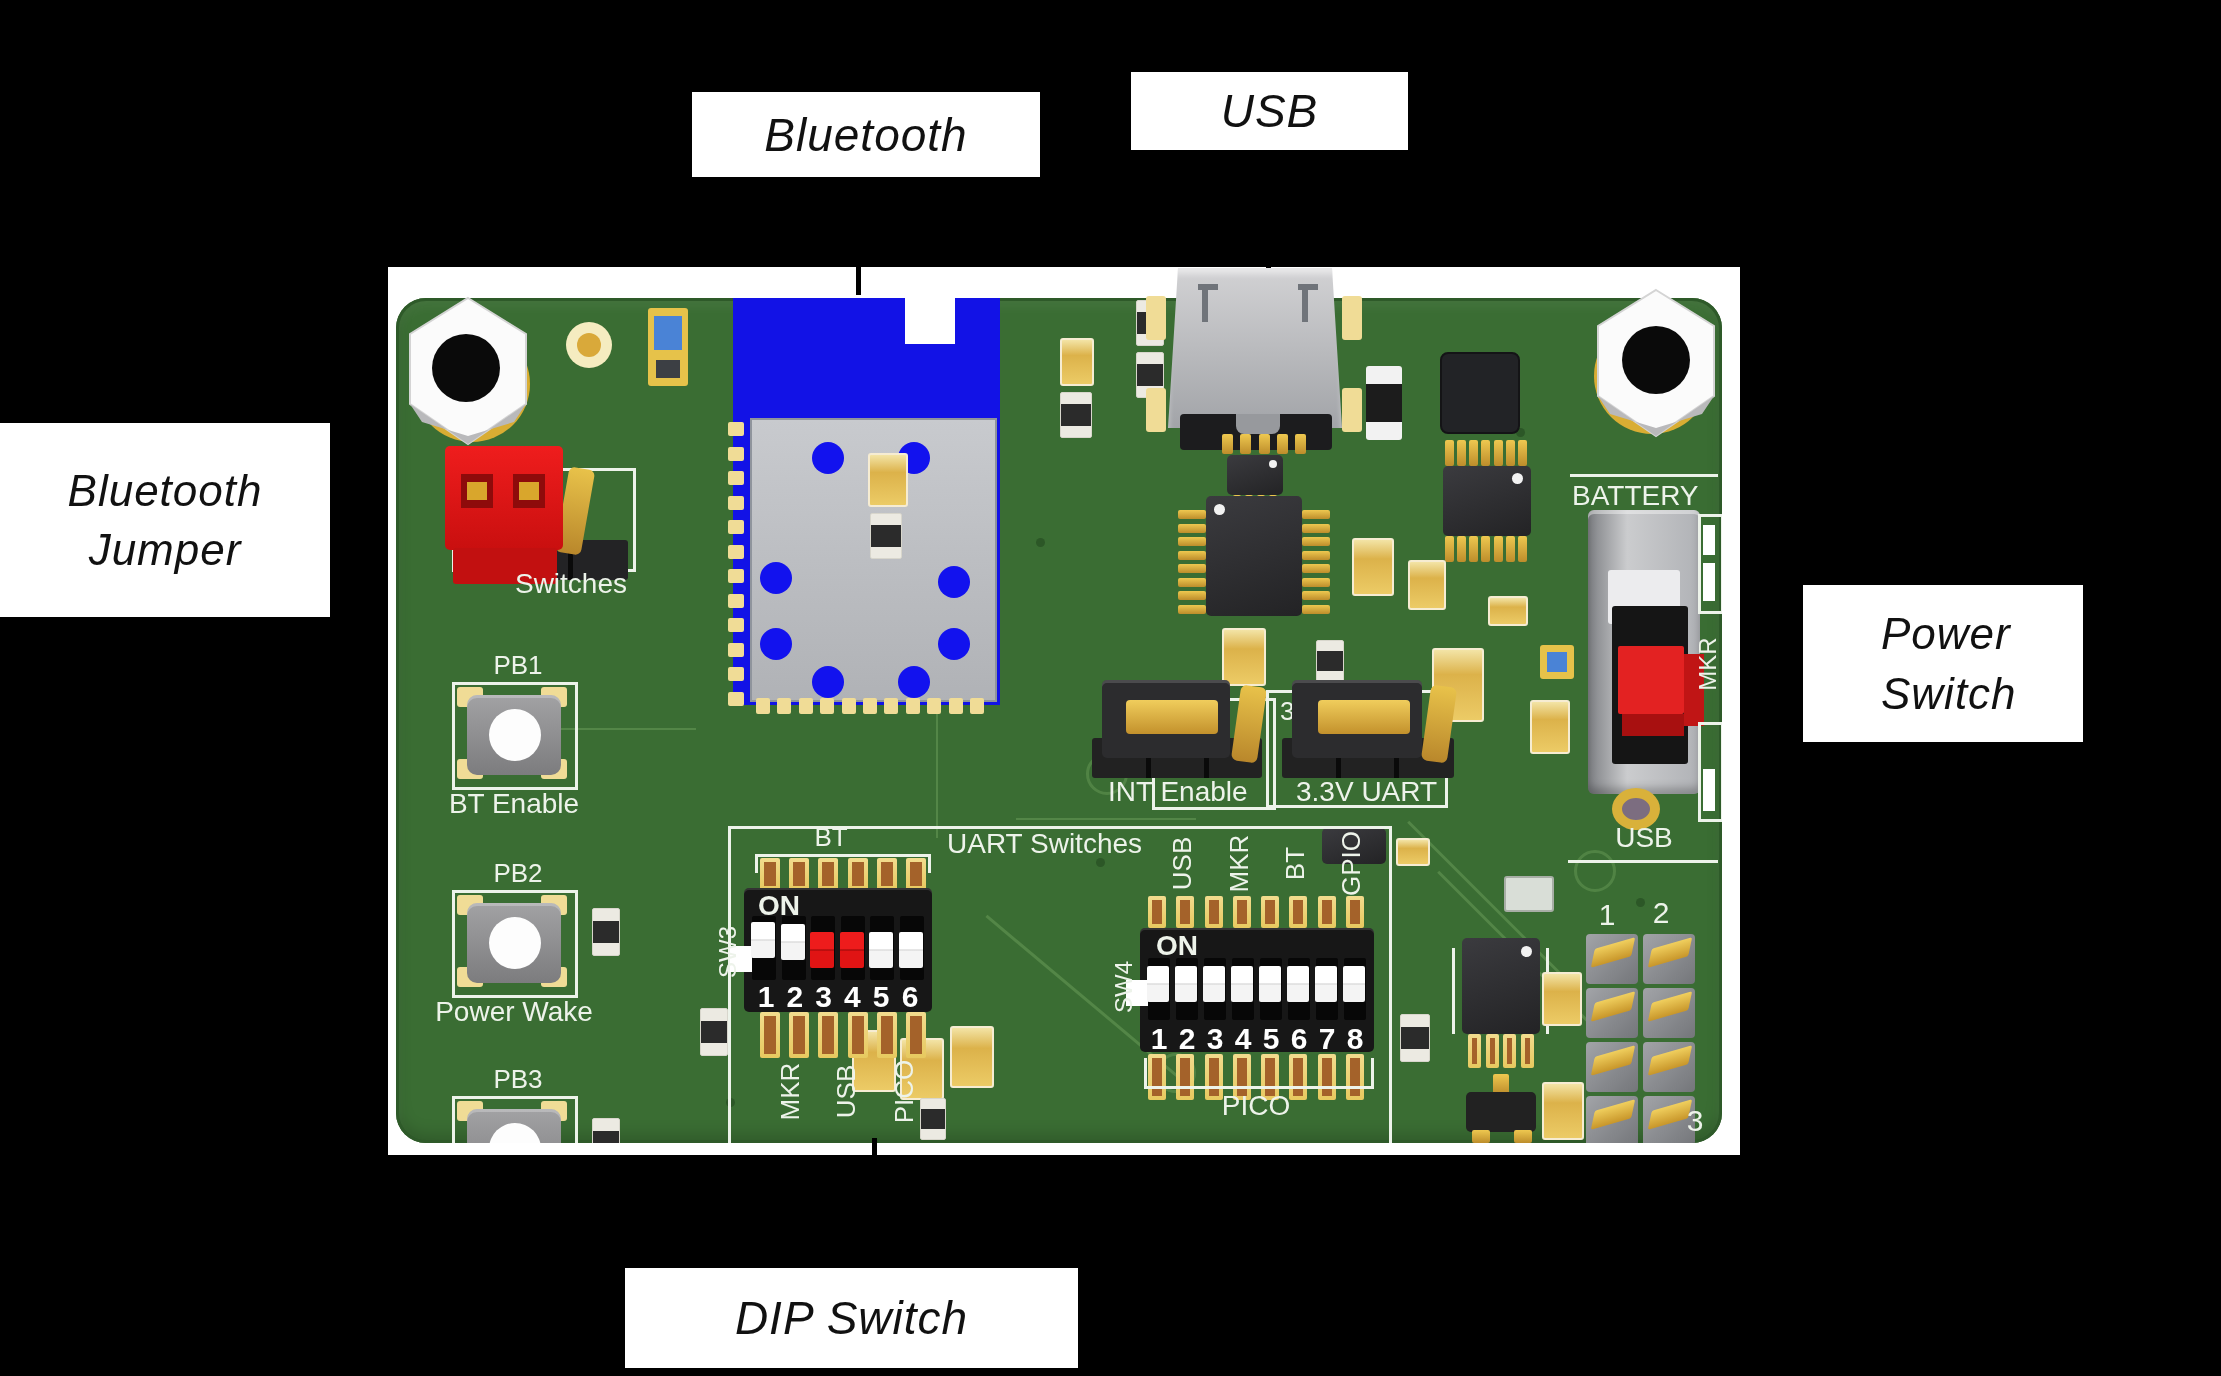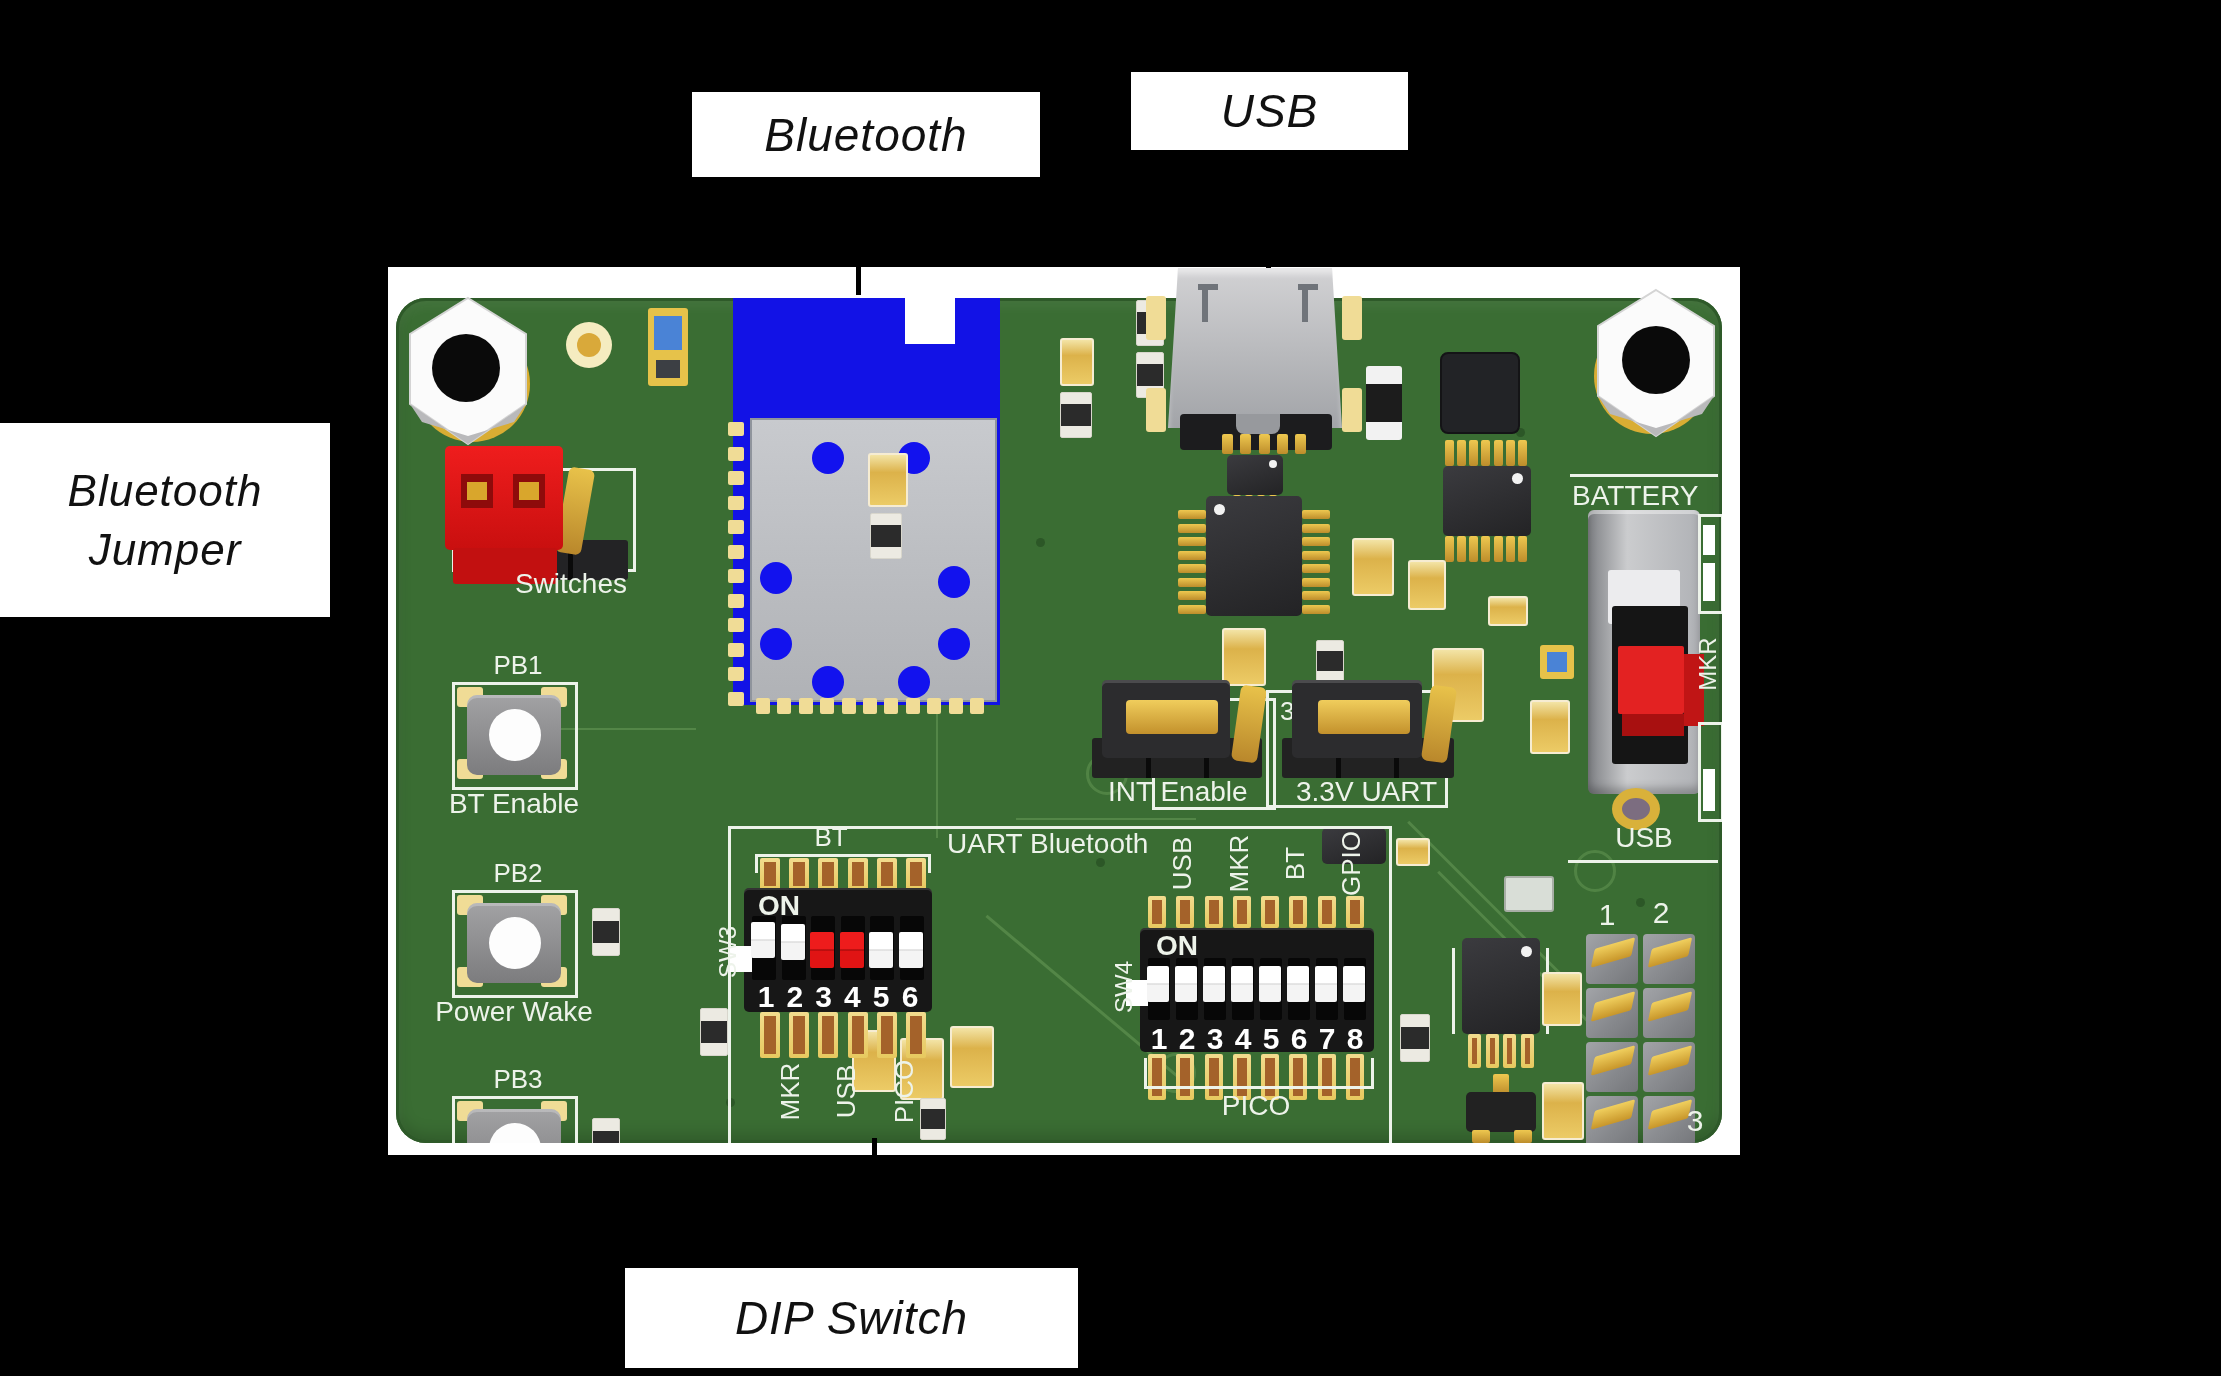--- a/index.html
+++ b/index.html
@@ -277,21 +277,21 @@
     </div>
     <div class="jumper-cap" style="left:896px;top:382px;width:130px;height:78px;"></div>
     <div class="gold-clip" style="left:922px;top:402px;width:92px;height:34px;"></div>
     <div class="abs" style="left:1030px;top:388px;width:26px;height:76px;background:linear-gradient(#e8c24a,#b9872b);border-radius:6px;transform:rotate(8deg);"></div>
     <div class="silk" style="left:900px;top:478px;width:150px;">3.3V UART</div>
 
     <div class="ic" style="left:926px;top:530px;width:64px;height:36px;"></div>
     <div class="cap" style="left:1000px;top:540px;width:30px;height:24px;"></div>
 
     <div class="silkbox" style="left:332px;top:528px;width:658px;height:322px;"></div>
-    <div class="silk" style="left:551px;top:530px;width:260px;">UART Bluetooth</div>
+    <div class="silk" style="left:551px;top:530px;width:260px;">UART Switches</div>
 
     <div class="silk small" style="left:410px;top:524px;width:50px;text-align:center;">BT</div>
     <div class="abs" style="left:359px;top:556px;width:170px;height:16px;border-top:3px solid #edf3ea;border-left:3px solid #edf3ea;border-right:3px solid #edf3ea;"></div>
     <div class="pinrow" style="left:364px;top:560px;width:166px;height:32px;">
       <div class="dip-pin" style="width:20px;height:32px;">
           <i></i>
         </div>
         <div class="dip-pin" style="width:20px;height:32px;">
           <i></i>
         </div>
@@ -603,17 +603,23 @@
   </div>
   <div class="callout" style="left:1131px;top:72px;width:277px;height:78px;">
     <span>USB</span>
   </div>
   <div class="callout" style="left:0px;top:423px;width:330px;height:194px;font-size:44px;">
     <div class="lines">
       <div>Bluetooth</div>
       <div>Jumper</div>
     </div>
   </div>
+  <div class="callout" style="left:1803px;top:585px;width:280px;height:157px;font-size:44px;justify-content:flex-start;padding-left:0;">
+    <div class="lines" style="text-align:left;margin-left:78px;">
+      <div>Power</div>
+      <div>Switch</div>
+    </div>
+  </div>
   <div class="callout" style="left:625px;top:1268px;width:453px;height:100px;">
     <span>DIP Switch</span>
   </div>
 
 </div>
 
 </body></html>

